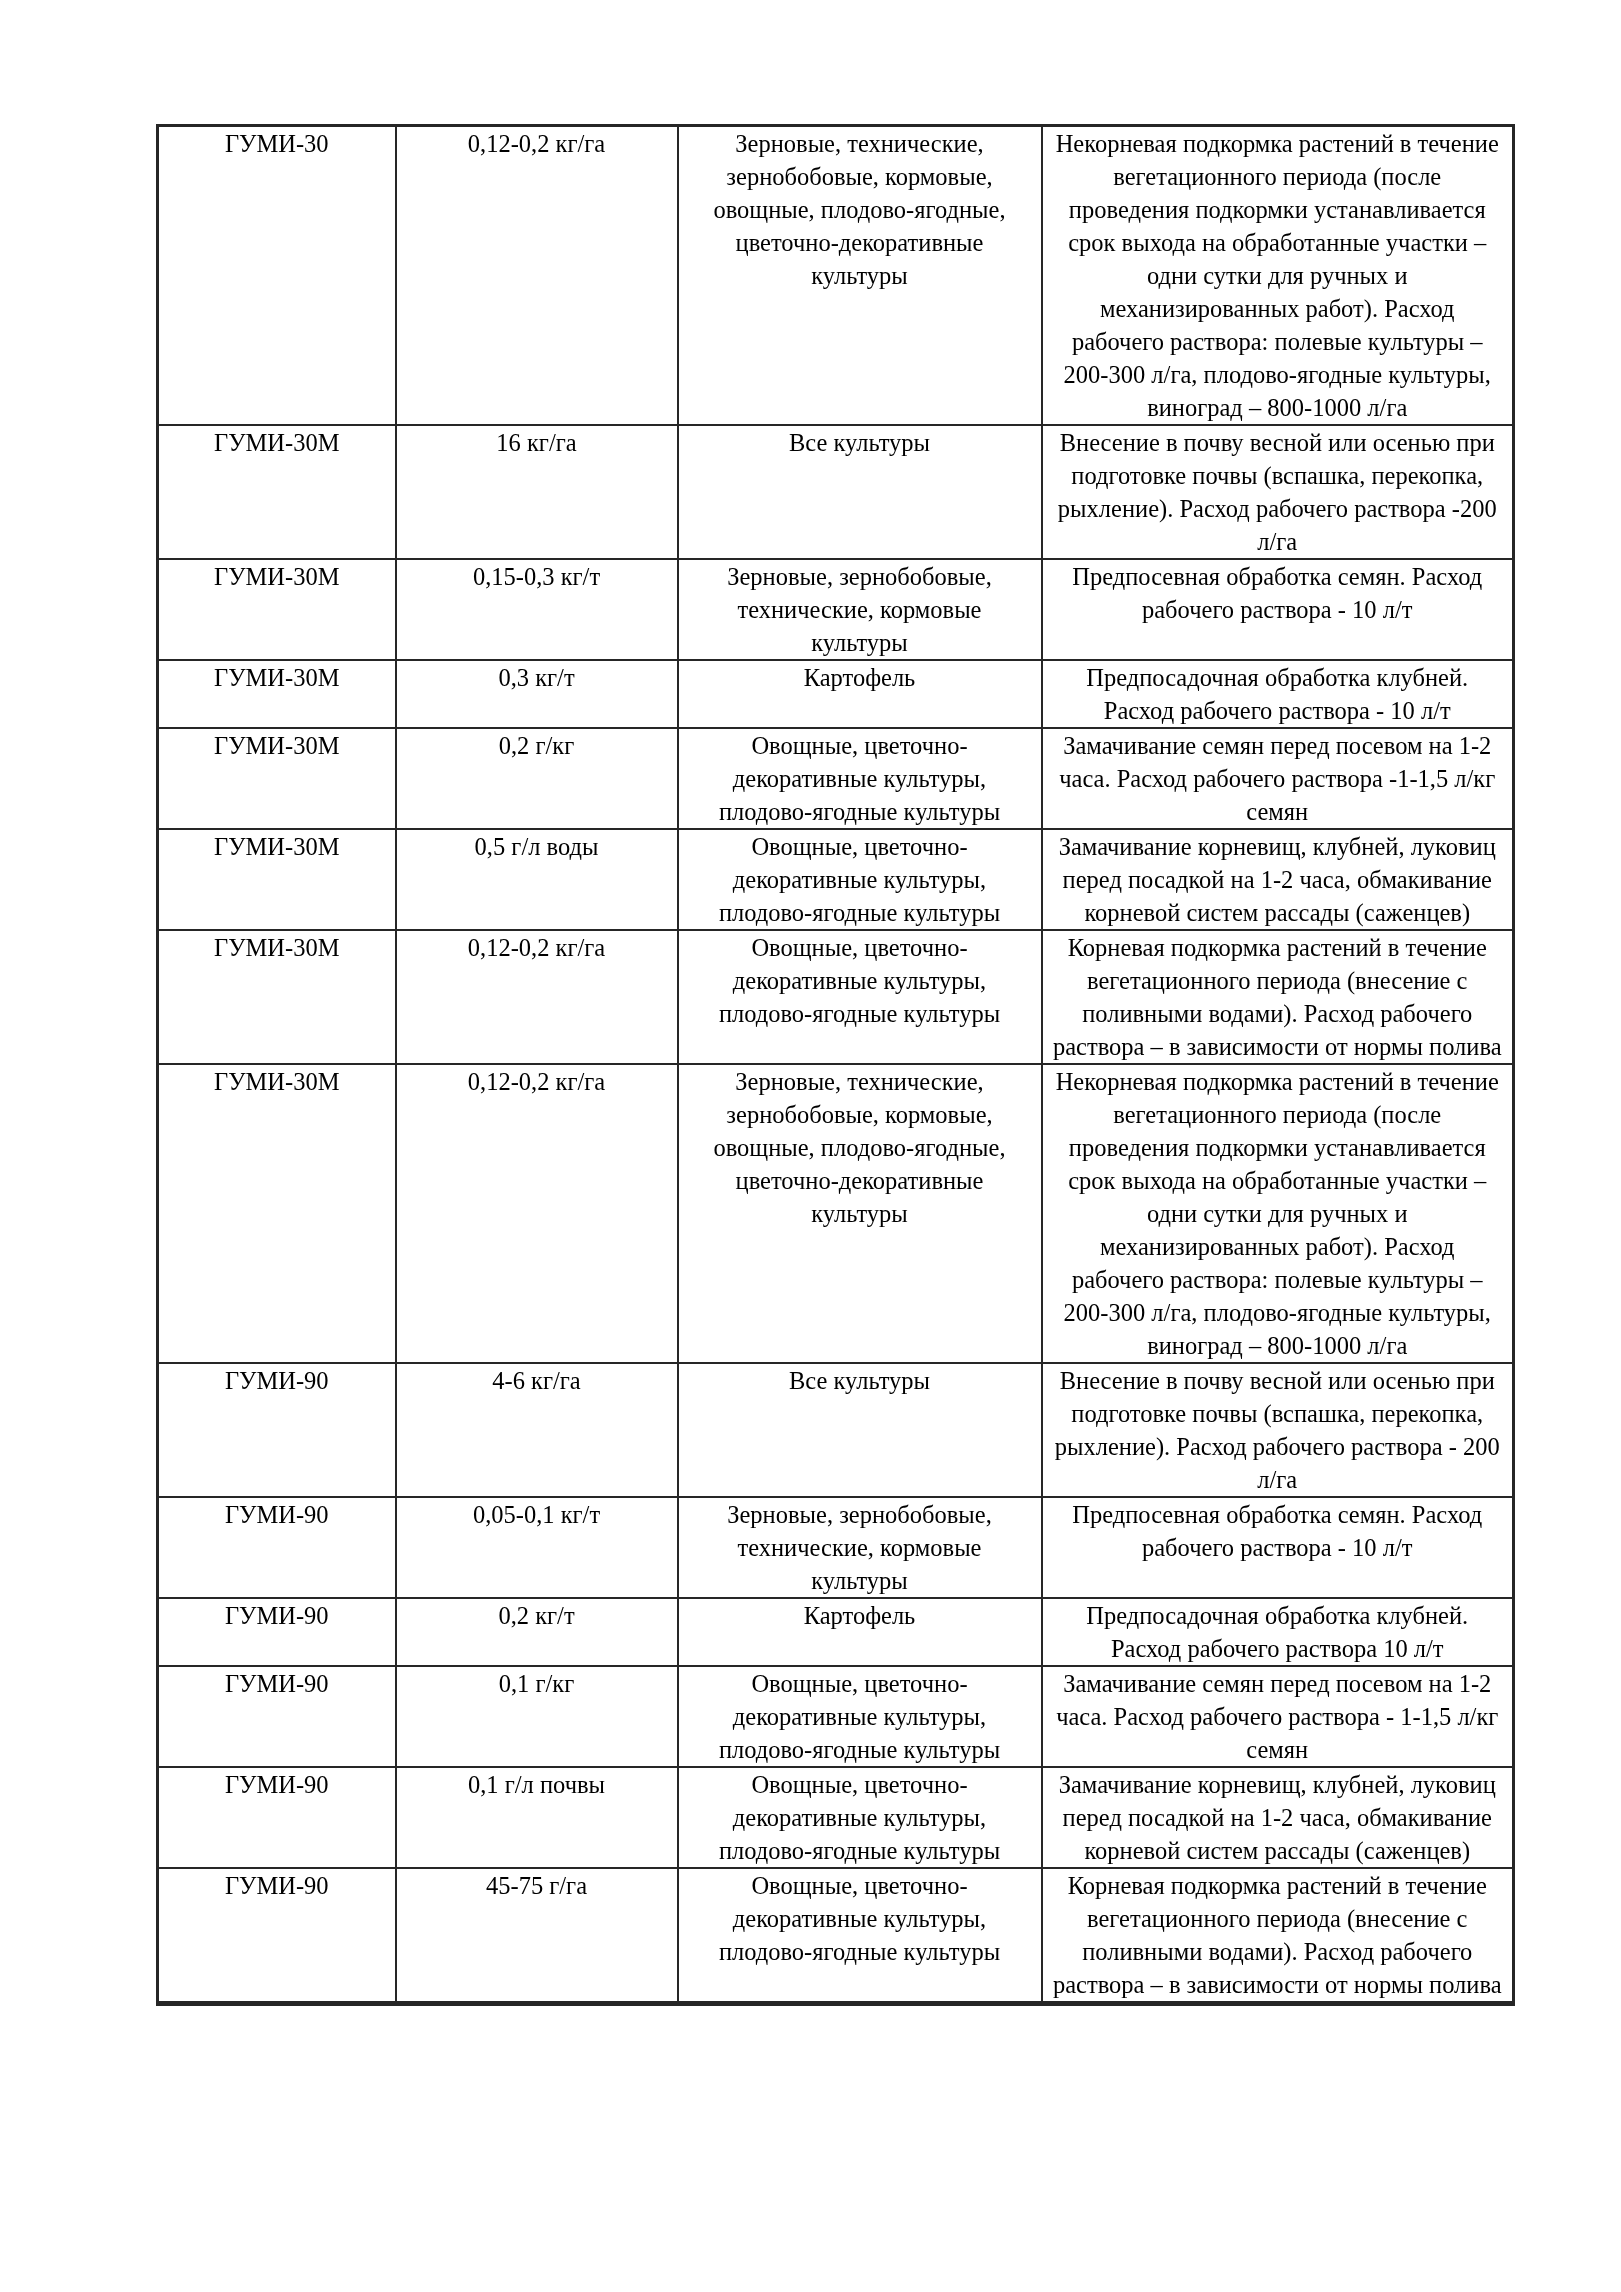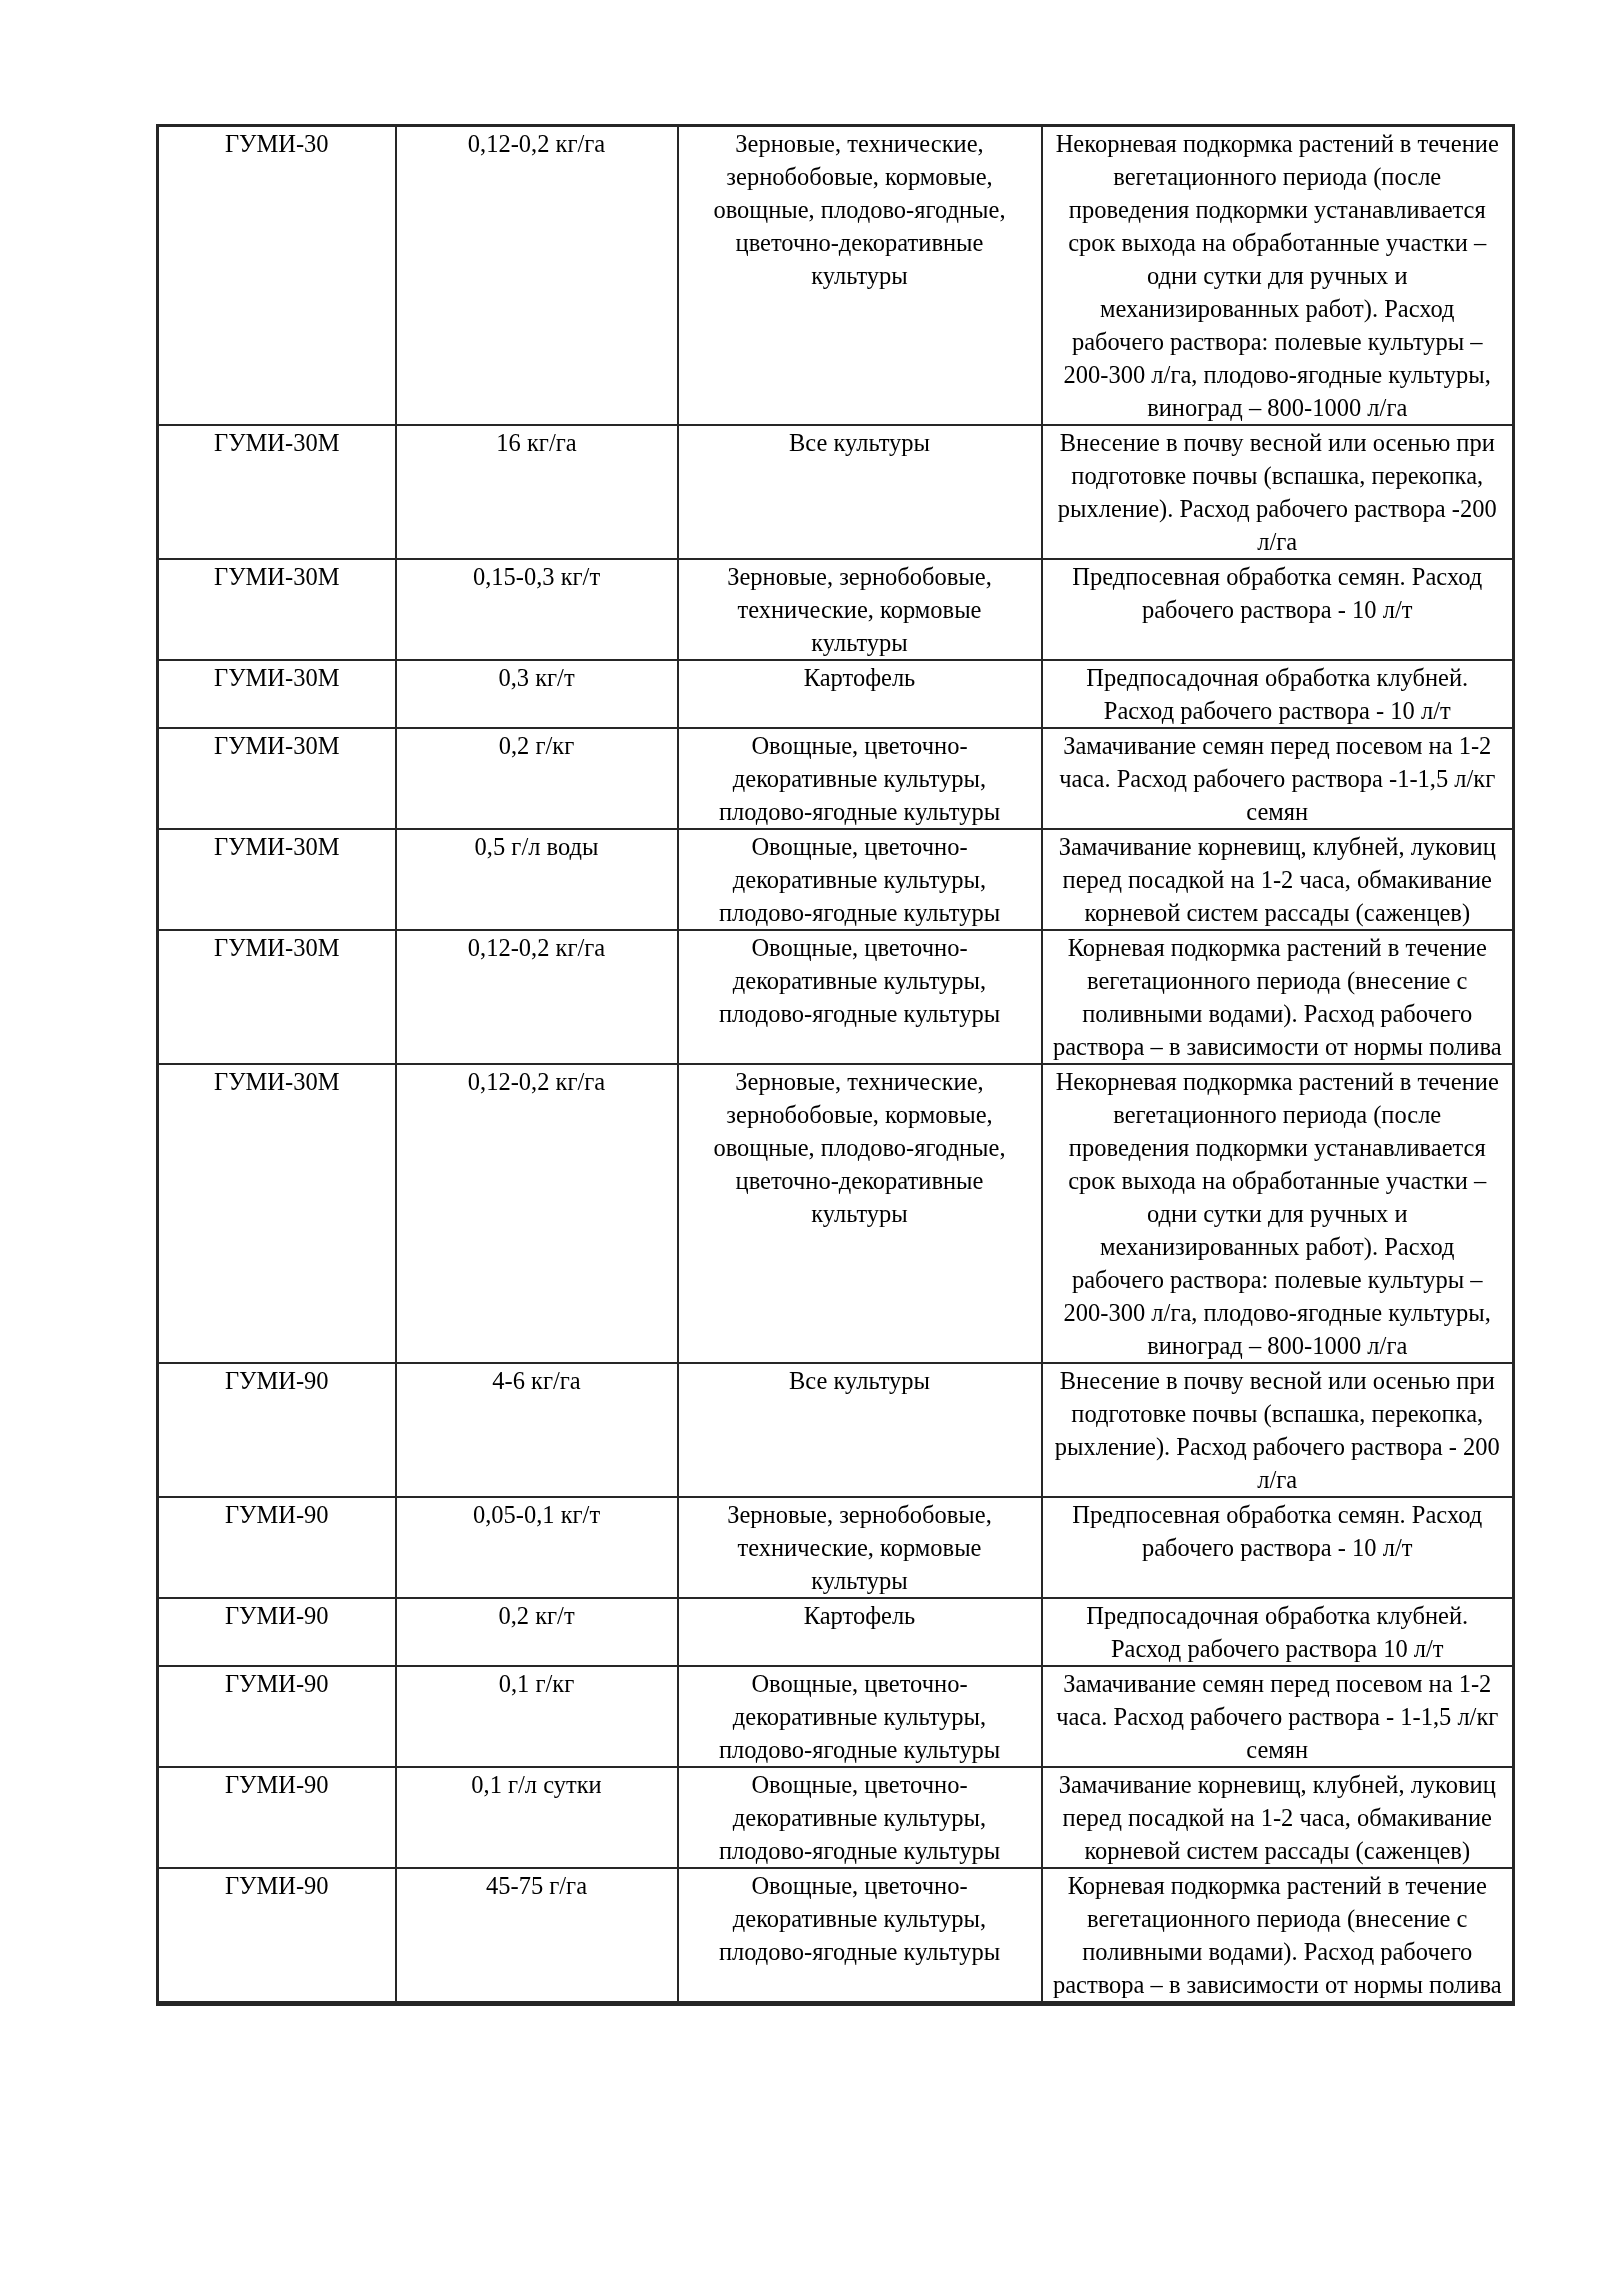--- a/index.html
+++ b/index.html
@@ -118,21 +118,21 @@
           <td>Предпосадочная обработка клубней. Расход рабочего раствора 10 л/т</td>
         </tr>
         <tr>
           <td>ГУМИ-90</td>
           <td>0,1 г/кг</td>
           <td>Овощные, цветочно-декоративные культуры, плодово-ягодные культуры</td>
           <td>Замачивание семян перед посевом на 1-2 часа. Расход рабочего раствора - 1-1,5 л/кг семян</td>
         </tr>
         <tr>
           <td>ГУМИ-90</td>
-          <td>0,1 г/л сутки</td>
+          <td>0,1 г/л почвы</td>
           <td>Овощные, цветочно-декоративные культуры, плодово-ягодные культуры</td>
           <td>Замачивание корневищ, клубней, луковиц перед посадкой на 1-2 часа, обмакивание корневой систем рассады (саженцев)</td>
         </tr>
         <tr>
           <td>ГУМИ-90</td>
           <td>45-75 г/га</td>
           <td>Овощные, цветочно-декоративные культуры, плодово-ягодные культуры</td>
           <td>Корневая подкормка растений в течение вегетационного периода (внесение с поливными водами). Расход рабочего раствора – в зависимости от нормы полива</td>
         </tr>
       </tbody>

